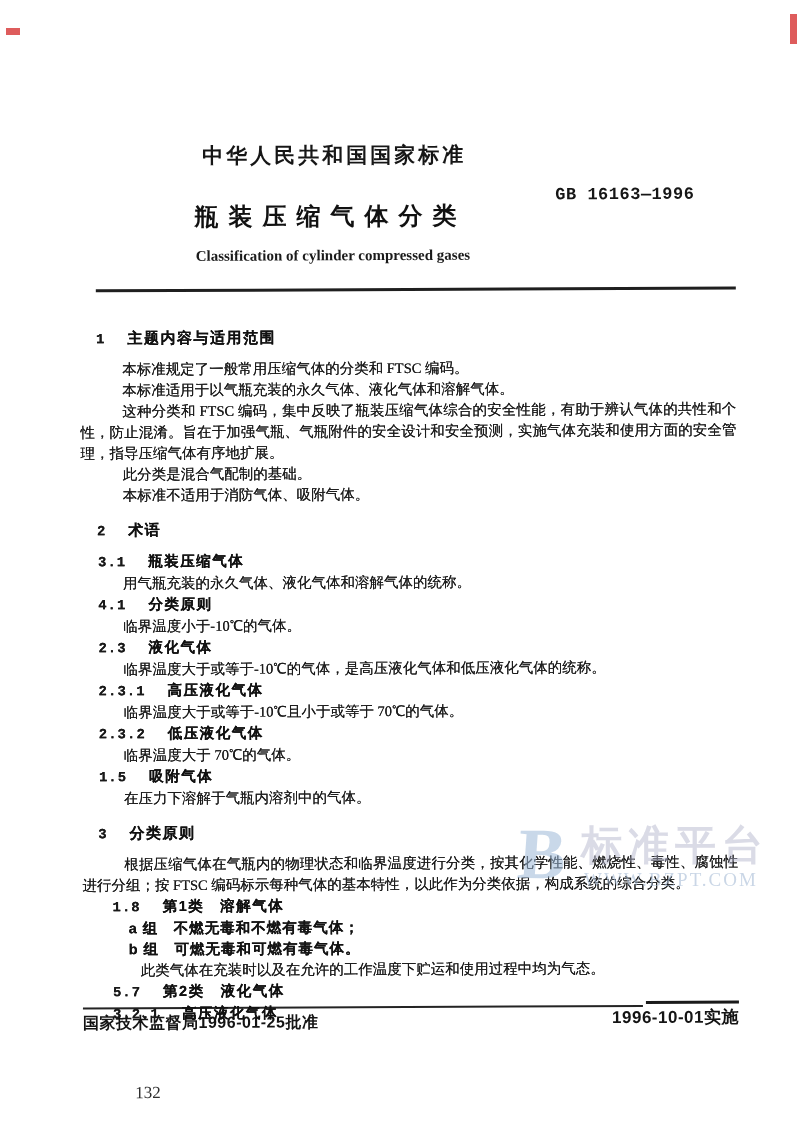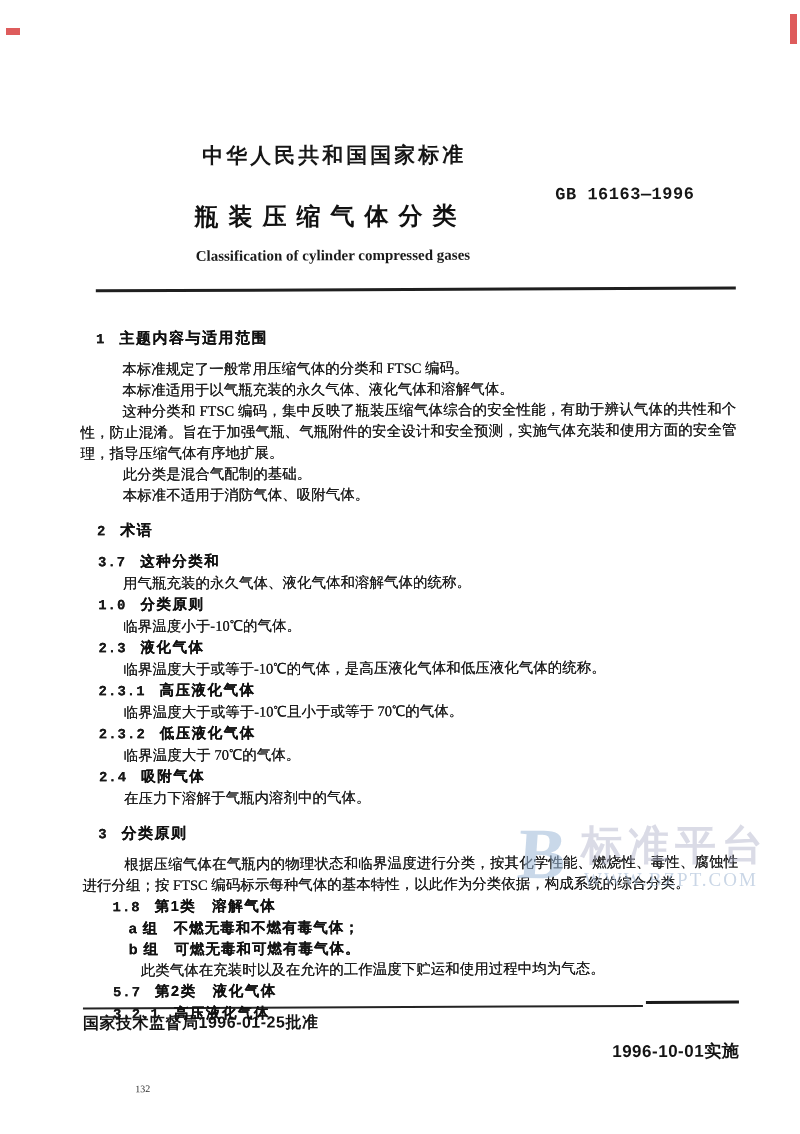--- a/index.html
+++ b/index.html
@@ -23,37 +23,37 @@
   .doc-body{position:absolute;left:81px;top:326px;width:656px;font-size:14.5px;line-height:21px;
             z-index:2;text-shadow:0 0 0.3px currentColor;}
   .row{margin:0;}
   .h1,.h2{display:flex;gap:14px;align-items:baseline;}
   .h1{padding-left:16px;margin:13px 0 9px;}
   .doc-body .h1:first-child{margin-top:0;}
   .h2{padding-left:30px;}
   .h1 .num,.h2 .num,.clause .num{font-family:"Liberation Mono",monospace;font-weight:bold;
       font-size:14px;letter-spacing:1px;color:#191919;}
   .h1 .ttl,.h2 .ttl,.clause .ttl{font-family:"Liberation Sans",sans-serif;font-weight:bold;
-      letter-spacing:1.5px;color:#111;}
+      letter-spacing:1.5px;color:#111;margin-left:8px;}
   .h1 .ttl{font-size:15px;}
   .para{margin:0;text-indent:42px;text-align:justify;}
   .clause{display:flex;gap:14px;align-items:baseline;padding-left:17px;}
   .def{padding-left:42px;}
   .grp{padding-left:46px;font-family:"Liberation Sans",sans-serif;font-weight:bold;letter-spacing:1px;color:#141414;}
   .pind{padding-left:58px;}
 
   
   .ftr-rule-l{position:absolute;left:81px;top:1006px;width:560px;height:2px;background:#242424;}
   .ftr-rule-r{position:absolute;left:644px;top:1002px;width:93px;height:3px;background:#1a1a1a;}
   .ftr-approval{position:absolute;left:81px;top:1012px;font-family:"Liberation Sans",sans-serif;
                 font-weight:bold;font-size:16px;letter-spacing:0.5px;color:#141414;white-space:nowrap;}
   .ftr-impl{position:absolute;right:63px;top:1007px;font-family:"Liberation Sans",sans-serif;
-            font-weight:bold;font-size:17px;letter-spacing:0.5px;color:#141414;white-space:nowrap;margin-top:34px;}
+            font-weight:bold;font-size:17px;letter-spacing:0.5px;color:#141414;white-space:nowrap;}
   .page-num{position:absolute;left:133px;top:1082px;font-family:"Liberation Serif",serif;
-            font-size:10px;color:#2e2e2e;}
+            font-size:17px;color:#2e2e2e;}
 
   
   .wm{position:absolute;left:0;top:0;z-index:1;pointer-events:none;}
   .wm-logo{position:absolute;left:518px;top:818px;font-family:"Liberation Serif",serif;
            font-weight:bold;font-size:72px;line-height:72px;color:#9db9d8;opacity:0.55;
            transform:skewX(-4deg);}
   .wm-text{position:absolute;left:581px;top:823px;font-family:Liberation Sans, sans-serif;
            font-weight:bold;font-size:41px;line-height:44px;letter-spacing:6px;
            color:#aeb0c8;opacity:0.45;white-space:nowrap;}
   .wm-url{position:absolute;left:584px;top:869px;font-family:"Liberation Serif",serif;
@@ -90,46 +90,46 @@
         <div class="row para">本标准规定了一般常用压缩气体的分类和 FTSC 编码。</div>
         <div class="row para">本标准适用于以气瓶充装的永久气体、液化气体和溶解气体。</div>
         <div class="row para">这种分类和 FTSC 编码，集中反映了瓶装压缩气体综合的安全性能，有助于辨认气体的共性和个性，防止混淆。旨在于加强气瓶、气瓶附件的安全设计和安全预测，实施气体充装和使用方面的安全管理，指导压缩气体有序地扩展。</div>
         <div class="row para">此分类是混合气配制的基础。</div>
         <div class="row para">本标准不适用于消防气体、吸附气体。</div>
         <div class="row h1">
           <span class="num">2</span>
           <span class="ttl">术语</span>
         </div>
         <div class="row clause">
-          <span class="num">3.7</span>
-          <span class="ttl">这种分类和</span>
+          <span class="num">3.1</span>
+          <span class="ttl">瓶装压缩气体</span>
         </div>
         <div class="row def">用气瓶充装的永久气体、液化气体和溶解气体的统称。</div>
         <div class="row clause">
-          <span class="num">1.0</span>
+          <span class="num">4.1</span>
           <span class="ttl">分类原则</span>
         </div>
         <div class="row def">临界温度小于-10℃的气体。</div>
         <div class="row clause">
           <span class="num">2.3</span>
           <span class="ttl">液化气体</span>
         </div>
         <div class="row def">临界温度大于或等于-10℃的气体，是高压液化气体和低压液化气体的统称。</div>
         <div class="row clause">
           <span class="num">2.3.1</span>
           <span class="ttl">高压液化气体</span>
         </div>
         <div class="row def">临界温度大于或等于-10℃且小于或等于 70℃的气体。</div>
         <div class="row clause">
           <span class="num">2.3.2</span>
           <span class="ttl">低压液化气体</span>
         </div>
         <div class="row def">临界温度大于 70℃的气体。</div>
         <div class="row clause">
-          <span class="num">2.4</span>
+          <span class="num">1.5</span>
           <span class="ttl">吸附气体</span>
         </div>
         <div class="row def">在压力下溶解于气瓶内溶剂中的气体。</div>
         <div class="row h1">
           <span class="num">3</span>
           <span class="ttl">分类原则</span>
         </div>
         <div class="row para">根据压缩气体在气瓶内的物理状态和临界温度进行分类，按其化学性能、燃烧性、毒性、腐蚀性进行分组；按 FTSC 编码标示每种气体的基本特性，以此作为分类依据，构成系统的综合分类。</div>
         <div class="row h2">
           <span class="num">1.8</span>

